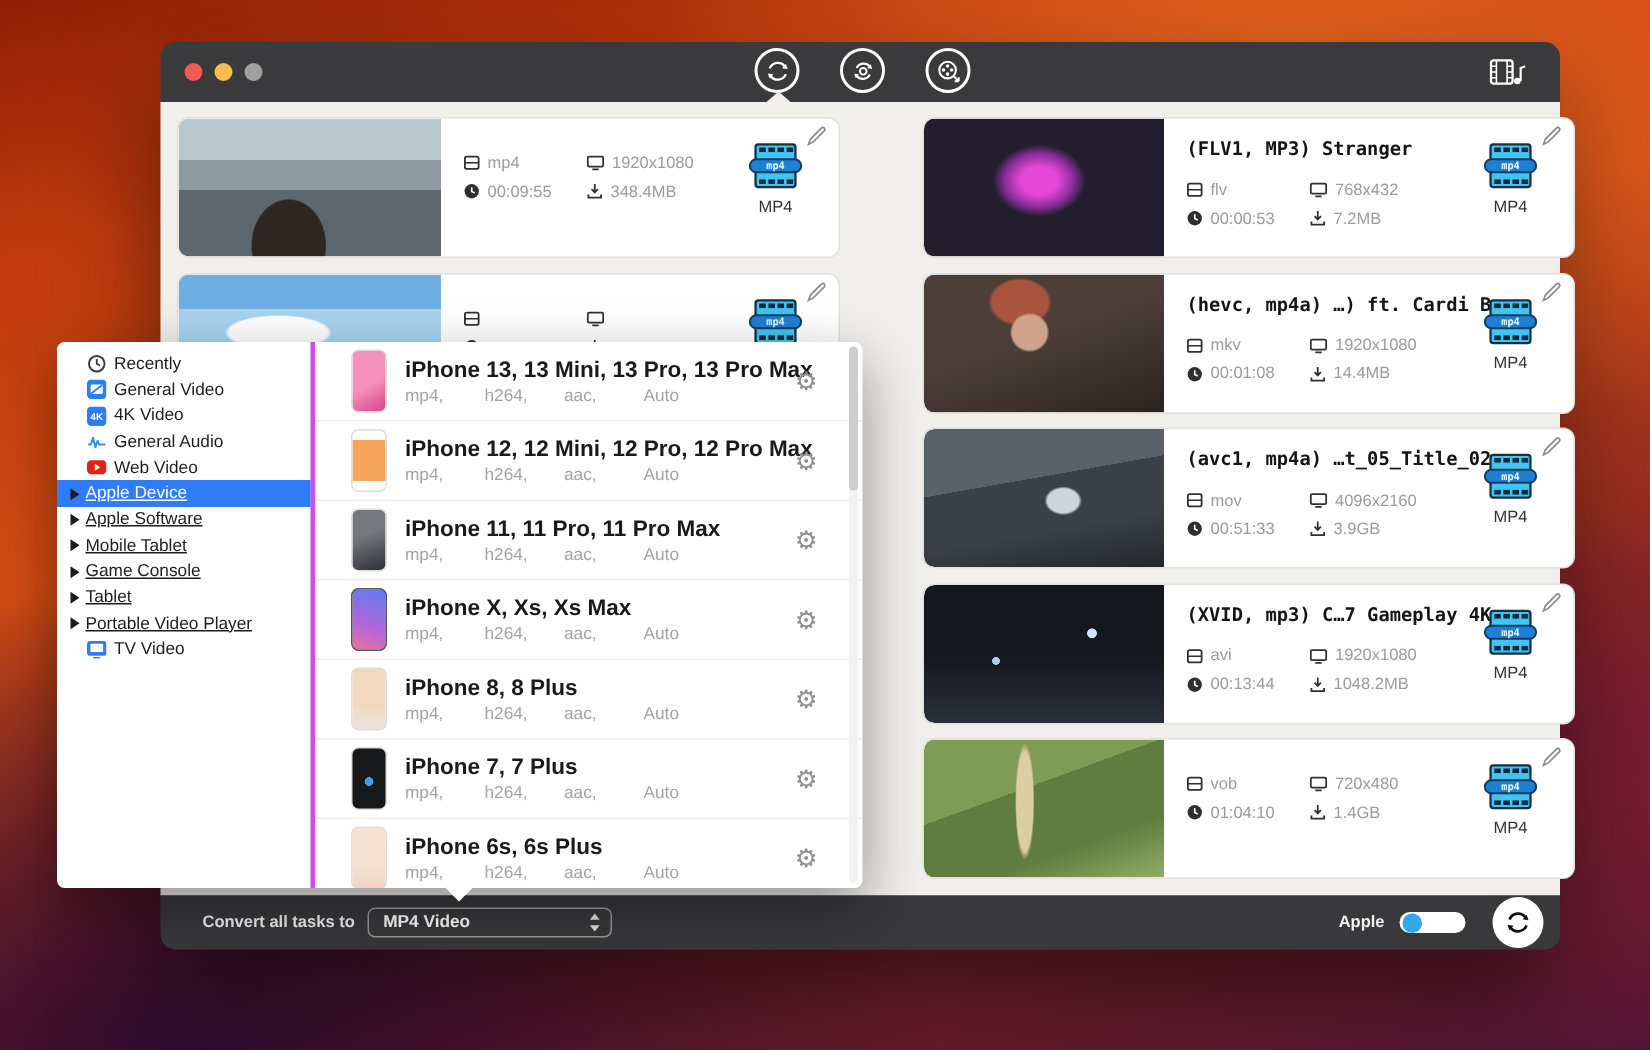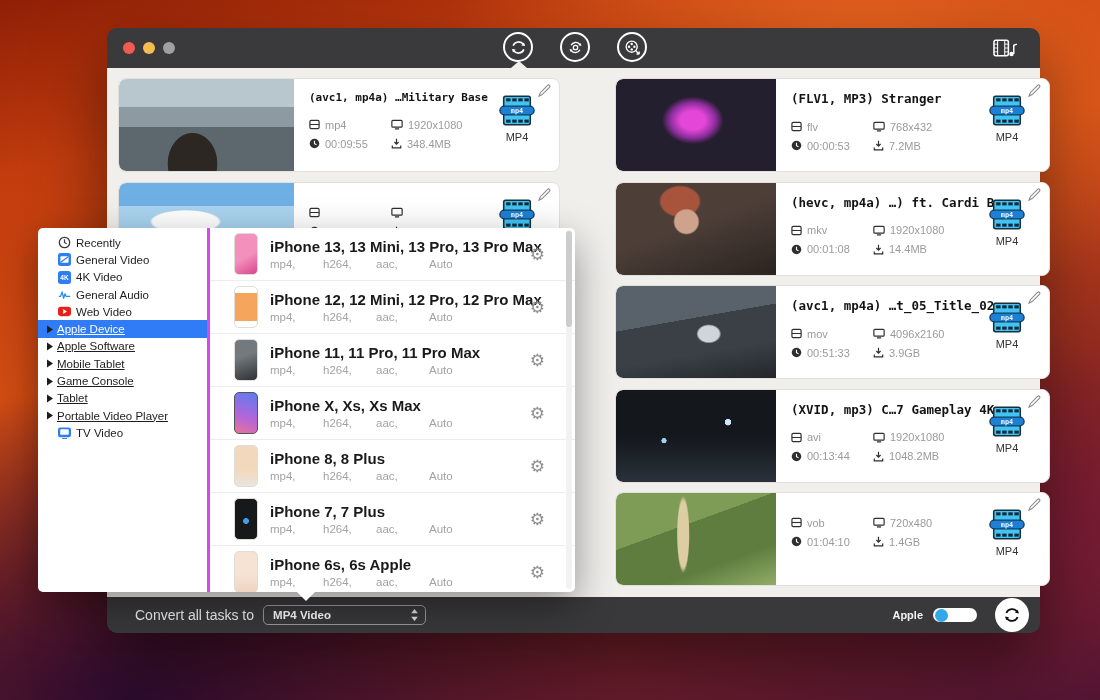--- a/index.html
+++ b/index.html
@@ -58,21 +58,21 @@
   .thumb.tablet{background:radial-gradient(ellipse 26px 20px at 58% 52%,#cfd6da 0 40%,rgba(0,0,0,0) 48%),
     linear-gradient(170deg,#59616a 0 38%,#3a4046 38% 68%,#23272b 100%);}
   .thumb.game{background:radial-gradient(circle 5px at 70% 35%,#cfe6ff 0 60%,rgba(0,0,0,0) 70%),
     radial-gradient(circle 4px at 30% 55%,#9fd4e8 0 60%,rgba(0,0,0,0) 70%),
     linear-gradient(180deg,#14171c 0 50%,#2a313b 100%);}
   .thumb.drone{background:radial-gradient(ellipse 10px 60px at 42% 45%,#dccda2 0 55%,rgba(0,0,0,0) 65%),
     linear-gradient(160deg,#7f9c57 0 38%,#5f7d3e 38% 72%,#90ad67 100%);}
   
   .bottombar{position:absolute;left:0;right:0;bottom:0;height:36px;background:#39393b;border-radius:0 0 10px 10px;
     display:flex;align-items:center;}
-  .convert-label{margin-left:28px;font-size:14px;font-weight:normal;color:#f2f2f2;}
+  .convert-label{margin-left:28px;font-size:11px;font-weight:bold;color:#f2f2f2;}
   .format-select{margin-left:9px;width:163px;height:20px;border:1px solid #9a9a9a;border-radius:5px;
     box-sizing:border-box;display:flex;align-items:center;padding:0 6px 0 9px;color:#fff;
     font-size:11.5px;font-weight:bold;}
   .format-select .updown{margin-left:auto;display:flex;}
   .spacer{flex:1;}
   .merge-label{font-size:11px;font-weight:bold;color:#f2f2f2;margin-right:10px;}
   .toggle{width:44px;height:14px;border-radius:7px;background:#fff;position:relative;margin-right:18px;}
   .knob{position:absolute;left:2px;top:0.5px;width:13px;height:13px;border-radius:50%;background:#31a8e8;}
   .convert-btn{width:34px;height:34px;border-radius:50%;background:#fff;margin-right:11px;
     display:flex;align-items:center;justify-content:center;}
@@ -156,21 +156,20 @@
           <path d="M21.6 17.2 V8.2 l3.2 -1.2" stroke="#fff" stroke-width="1.5" fill="none"></path>
         </svg>
       </span>
     </div>
 
     <div class="content">
       <div class="col col-left">
           <div class="card">
     <div class="thumb gta"></div>
     <div class="info">
-      <div class="title">(avc1, mp4a) …Military Base</div>
       <div class="meta">
         <span class="m">
           <svg width="11" height="11" viewBox="0 0 12 12">
                     <rect x="1" y="1.6" width="10" height="8.8" rx="1.4" fill="none" stroke="#2f2f2f" stroke-width="1.3"></rect>
                     <path d="M1 6 H11" stroke="#2f2f2f" stroke-width="1.2"></path>
                   </svg>
           <i>mp4</i>
                 </span>
         <span class="m">
           <svg width="12" height="11" viewBox="0 0 13 12">
@@ -768,21 +767,21 @@
       <div class="pname">iPhone 7, 7 Plus</div>
       <div class="pspecs">
         <span>mp4,</span><span>h264,</span><span>aac,</span><span>Auto</span>
       </div>
     </div>
     <span class="gear">⚙</span>
   </div>
         <div class="prow">
     <span class="pt p6s"></span>
     <div class="ptext">
-      <div class="pname">iPhone 6s, 6s Apple</div>
+      <div class="pname">iPhone 6s, 6s Plus</div>
       <div class="pspecs">
         <span>mp4,</span><span>h264,</span><span>aac,</span><span>Auto</span>
       </div>
     </div>
     <span class="gear">⚙</span>
   </div>
       </div>
   </div>
 </div>
 

